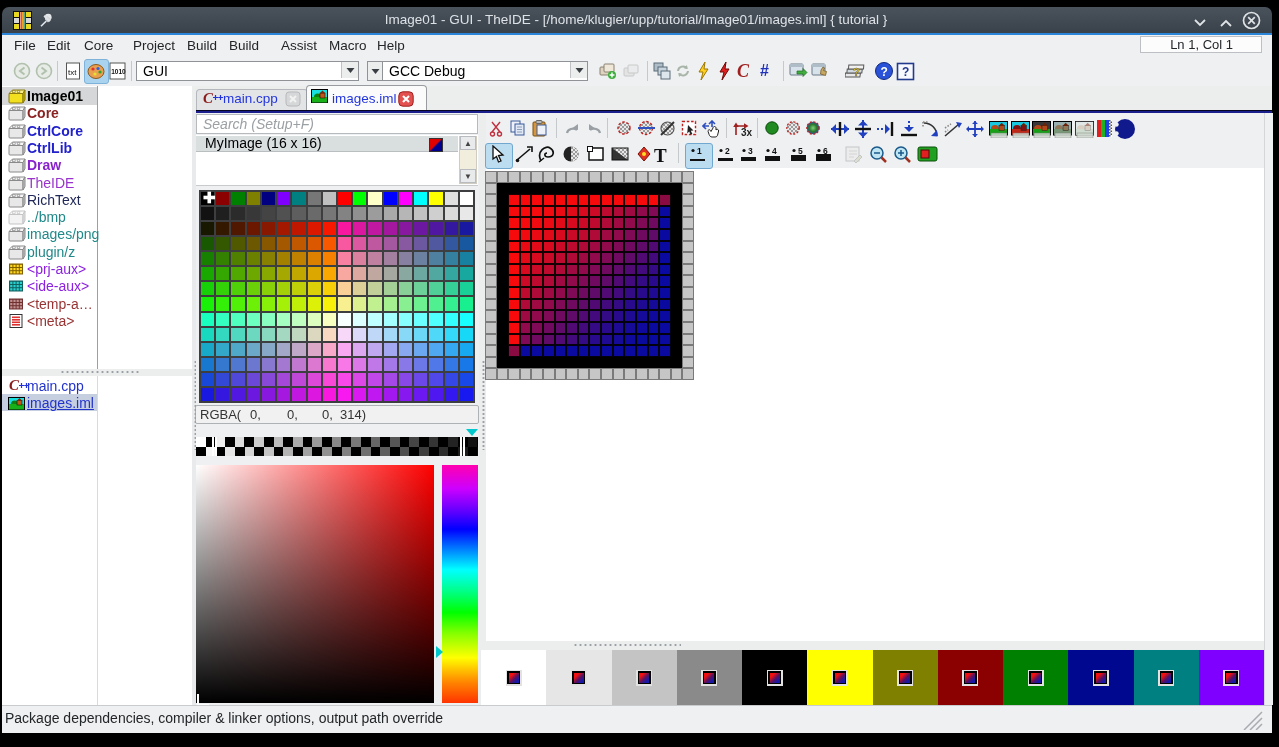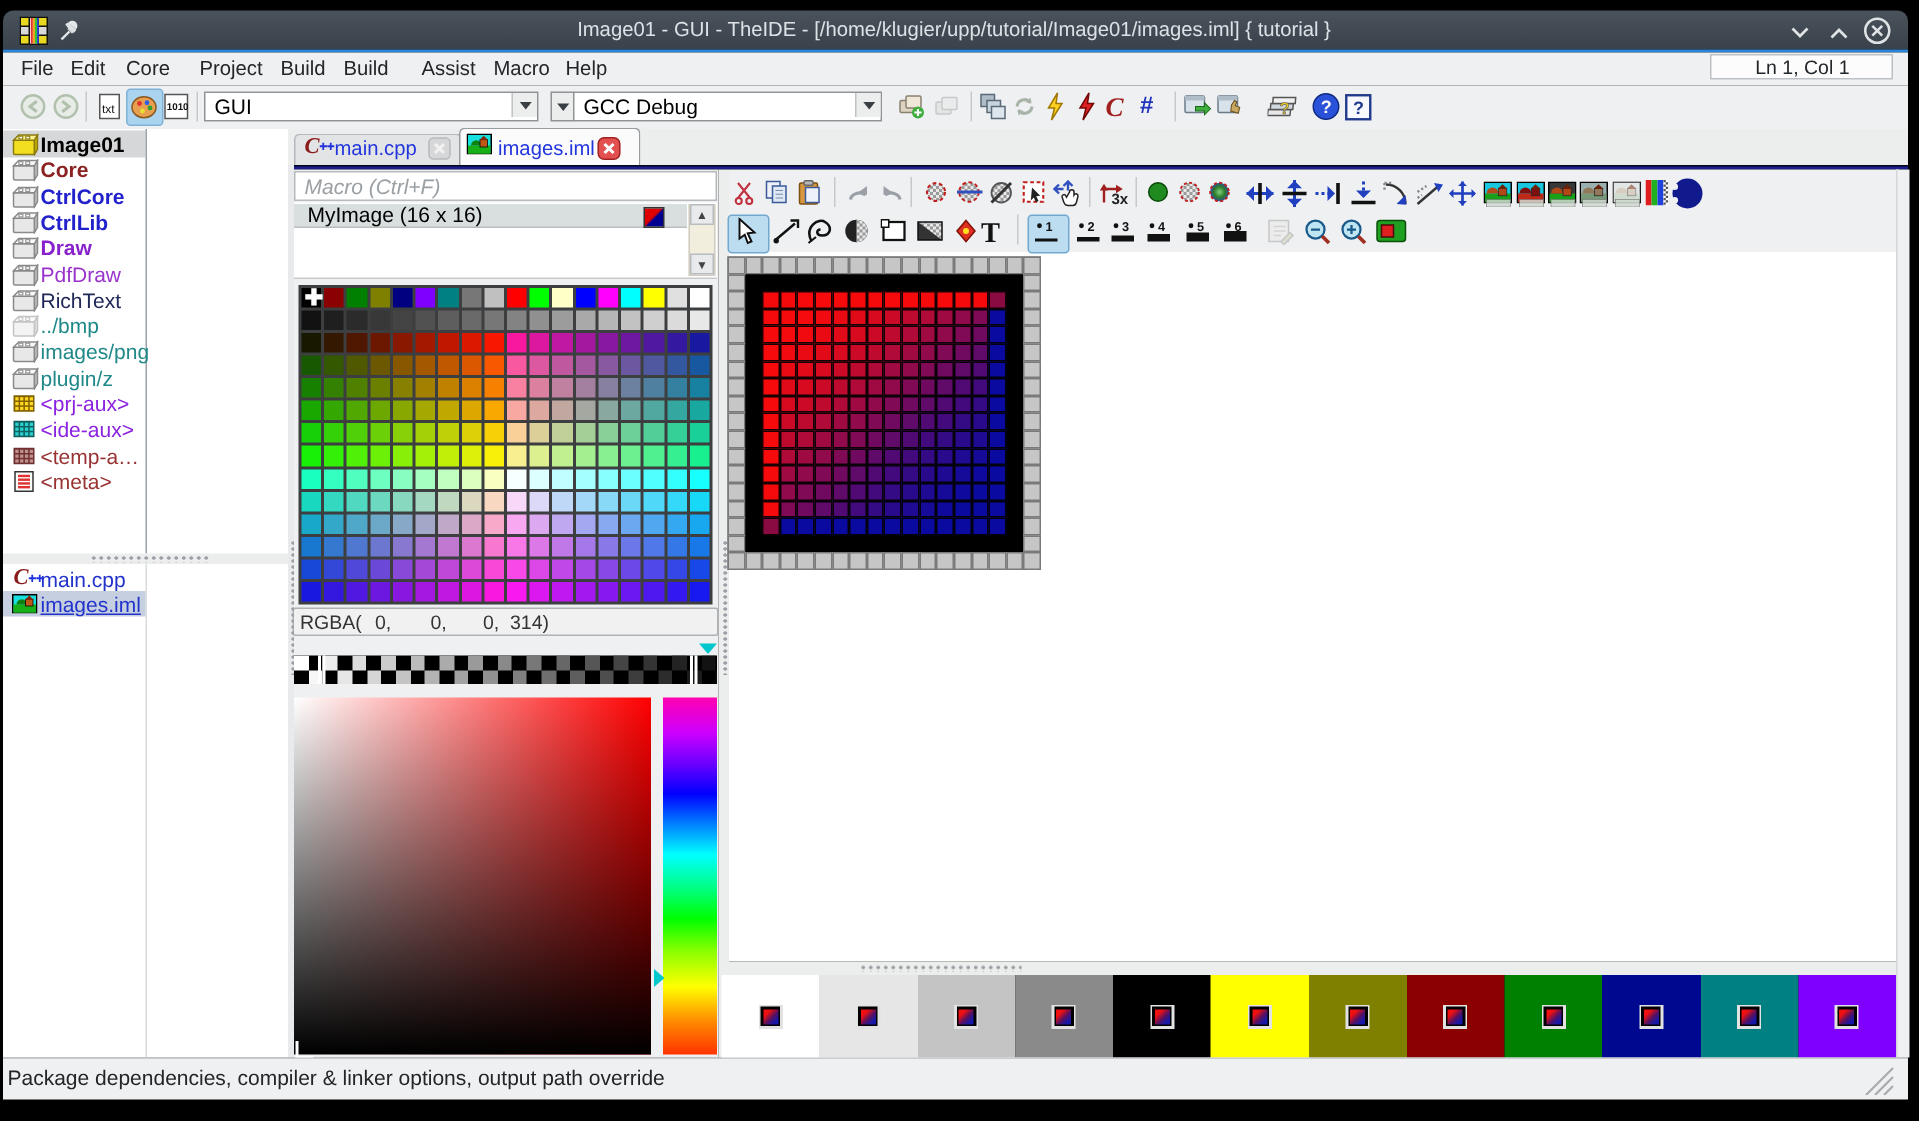--- a/index.html
+++ b/index.html
@@ -106,21 +106,21 @@
 <div class="abs" id="navyline"></div>
 <div class="abs" id="leftpanel"></div>
 <div class="abs" style="left: 2px; top: 87px; width: 95px; height: 18px; background: rgb(214, 215, 216);"></div>
 <div class="abs" id="pkgline"></div>
 <div class="abs" id="pkgline2"></div>
 <div class="abs" id="lsplit"></div>
 <div class="abs" id="vsplit1"></div>
 <div class="abs" id="vsplit2"></div>
 <div class="abs" id="midpanel"></div>
 <div class="abs" id="searchbox"></div>
-<div class="abs" id="searchtext">Macro (Ctrl+F)</div>
+<div class="abs" id="searchtext">Search (Setup+F)</div>
 <div class="abs" id="imllist"></div>
 <div class="abs" id="imlrow"></div>
 <div class="abs" id="imltext">MyImage (16 x 16)</div>
 <div class="abs" id="imlswatch"></div>
 <div class="abs" id="mscroll"></div>
 <div class="abs sbtn" style="left:460px;top:136px;">▲</div>
 <div class="abs sbtn" style="left:460px;top:169px;">▼</div>
 <div class="abs" id="palette">
     <div style="background: rgb(0, 0, 0); position: relative;">
       <span style="position:absolute;left:2px;top:-3px;color:#fff;font-size:15px;font-weight:bold;">✚</span>
@@ -876,21 +876,21 @@
       <rect x="9.2" y="1.8" width="2.6" height="1.8" fill="#fff" stroke="#8a8a8a" stroke-width="0.7"></rect>
     </svg></div>
 <div class="abs pkgitem" style="left: 27px; top: 157.2px; color: rgb(136, 34, 204); font-weight: bold;">Draw</div>
 <div class="abs" style="left: 8px; top: 175.5px;"><svg width="18" height="15" viewBox="0 0 18 15" style="opacity:1">
       <rect x="1" y="4.5" width="14" height="9.5" rx="1" fill="#e8e8e8" stroke="#8a8a8a"></rect>
       <path d="M1 4.5 L4.5 1 L17 1 L15 4.5 Z" fill="#f8f8f8" stroke="#8a8a8a"></path>
       <path d="M15 4.5 L17 1 L17 10.5 L15 14 Z" fill="#c2c2c2" stroke="#8a8a8a"></path>
       <rect x="4.6" y="1.8" width="2.6" height="1.8" fill="#fff" stroke="#8a8a8a" stroke-width="0.7"></rect>
       <rect x="9.2" y="1.8" width="2.6" height="1.8" fill="#fff" stroke="#8a8a8a" stroke-width="0.7"></rect>
     </svg></div>
-<div class="abs pkgitem" style="left: 27px; top: 174.5px; color: rgb(153, 51, 204);">PdfDraw</div>
+<div class="abs pkgitem" style="left: 27px; top: 174.5px; color: rgb(153, 51, 204);">TheIDE</div>
 <div class="abs" style="left: 8px; top: 192.8px;"><svg width="18" height="15" viewBox="0 0 18 15" style="opacity:1">
       <rect x="1" y="4.5" width="14" height="9.5" rx="1" fill="#e8e8e8" stroke="#8a8a8a"></rect>
       <path d="M1 4.5 L4.5 1 L17 1 L15 4.5 Z" fill="#f8f8f8" stroke="#8a8a8a"></path>
       <path d="M15 4.5 L17 1 L17 10.5 L15 14 Z" fill="#c2c2c2" stroke="#8a8a8a"></path>
       <rect x="4.6" y="1.8" width="2.6" height="1.8" fill="#fff" stroke="#8a8a8a" stroke-width="0.7"></rect>
       <rect x="9.2" y="1.8" width="2.6" height="1.8" fill="#fff" stroke="#8a8a8a" stroke-width="0.7"></rect>
     </svg></div>
 <div class="abs pkgitem" style="left: 27px; top: 191.8px; color: rgb(32, 40, 88);">RichText</div>
 <div class="abs" style="left: 8px; top: 210.1px;"><svg width="18" height="15" viewBox="0 0 18 15" style="opacity:0.5">
       <rect x="1" y="4.5" width="14" height="9.5" rx="1" fill="#e8e8e8" stroke="#8a8a8a"></rect>

